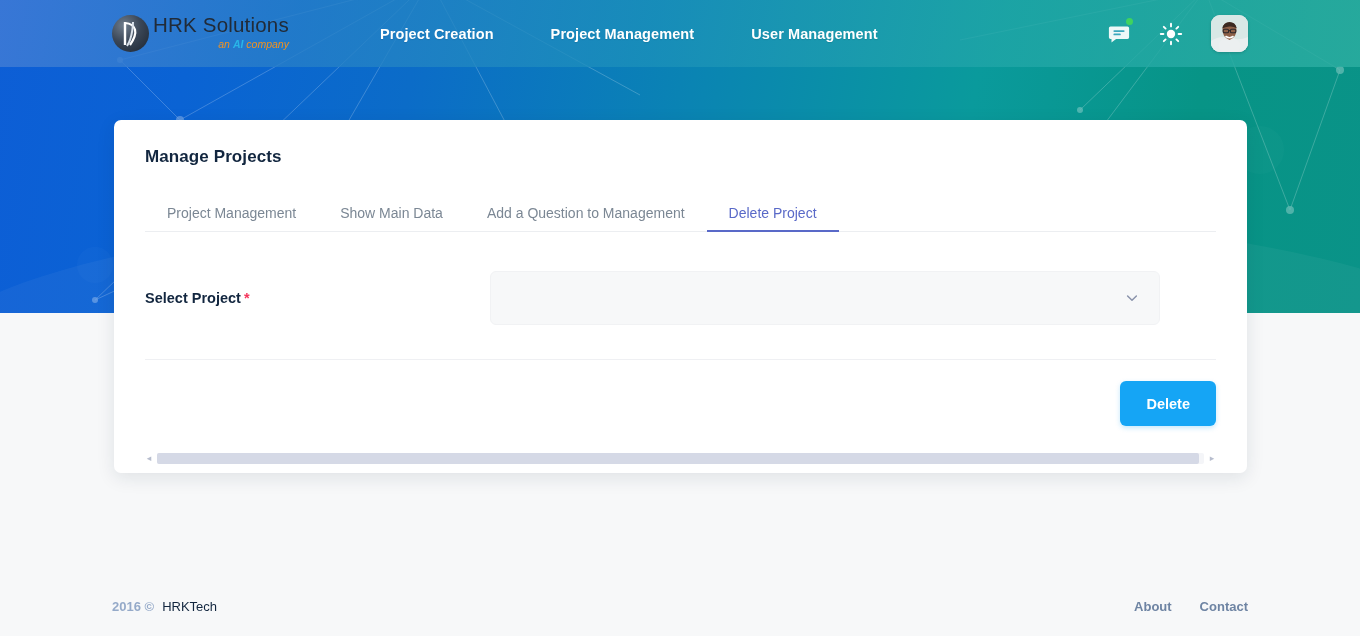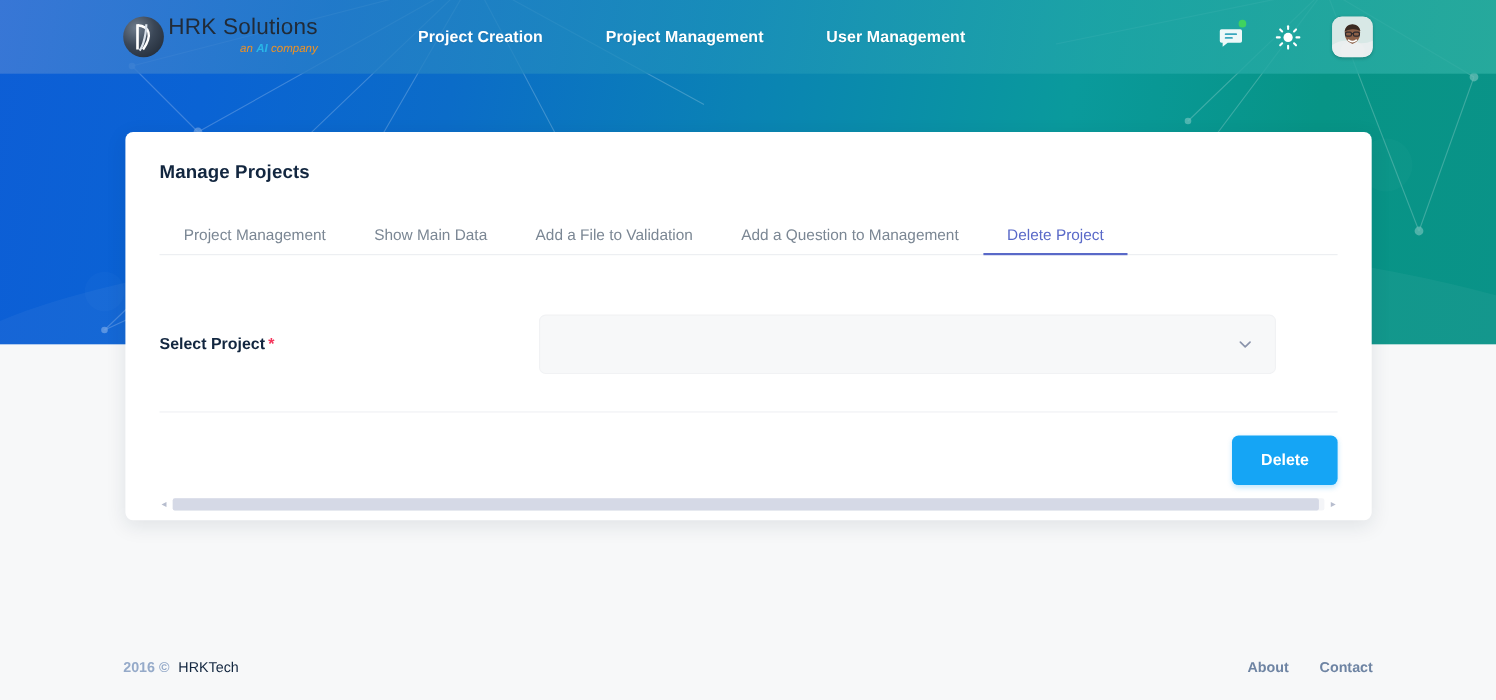--- a/index.html
+++ b/index.html
@@ -106,21 +106,21 @@
     white-space: nowrap; position: relative; line-height: 1;
   }
   .tab.active { color: #5969c8; }
   .tab.active::after {
     content: ""; position: absolute; left: 0; right: 0; bottom: -1px;
     height: 2px; background: #5969c8;
   }
 
   .form-row {
     display: flex; align-items: center;
-    padding: 0 31px; margin-top: 54px; height: 54px;
+    padding: 0 31px; margin-top: 39px; height: 54px;
   }
   .form-label {
     font-size: 14.5px; font-weight: 700; color: #12263f;
     width: 345px; flex: 0 0 345px;
   }
   .form-label .req { color: #f5365c; font-weight: 700; margin-left: 3px; }
   .select {
     flex: 1; height: 54px; background: #f7f8f9;
     border: 1px solid #f1f2f4; border-radius: 6px;
     display: flex; align-items: center; justify-content: flex-end;
@@ -259,21 +259,20 @@
       </div>
     </div>
   </div>
 
   <div class="card">
     <div class="card-title">Manage Projects</div>
 
     <div class="tabs">
       <div class="tab">Project Management</div>
       <div class="tab">Show Main Data</div>
-      <div class="tab">Add a File to Validation</div>
       <div class="tab">Add a Question to Management</div>
       <div class="tab active">Delete Project</div>
     </div>
 
     <div class="form-row">
       <div class="form-label"><span>Select Project</span><span class="req">*</span></div>
       <div class="select">
         <span></span>
         <svg class="chev" viewBox="0 0 14 14">
           <path d="M2.6 5 L7 9.3 L11.4 5" stroke="#8a93ab" stroke-width="1.5" fill="none" stroke-linecap="round" stroke-linejoin="round"></path>

